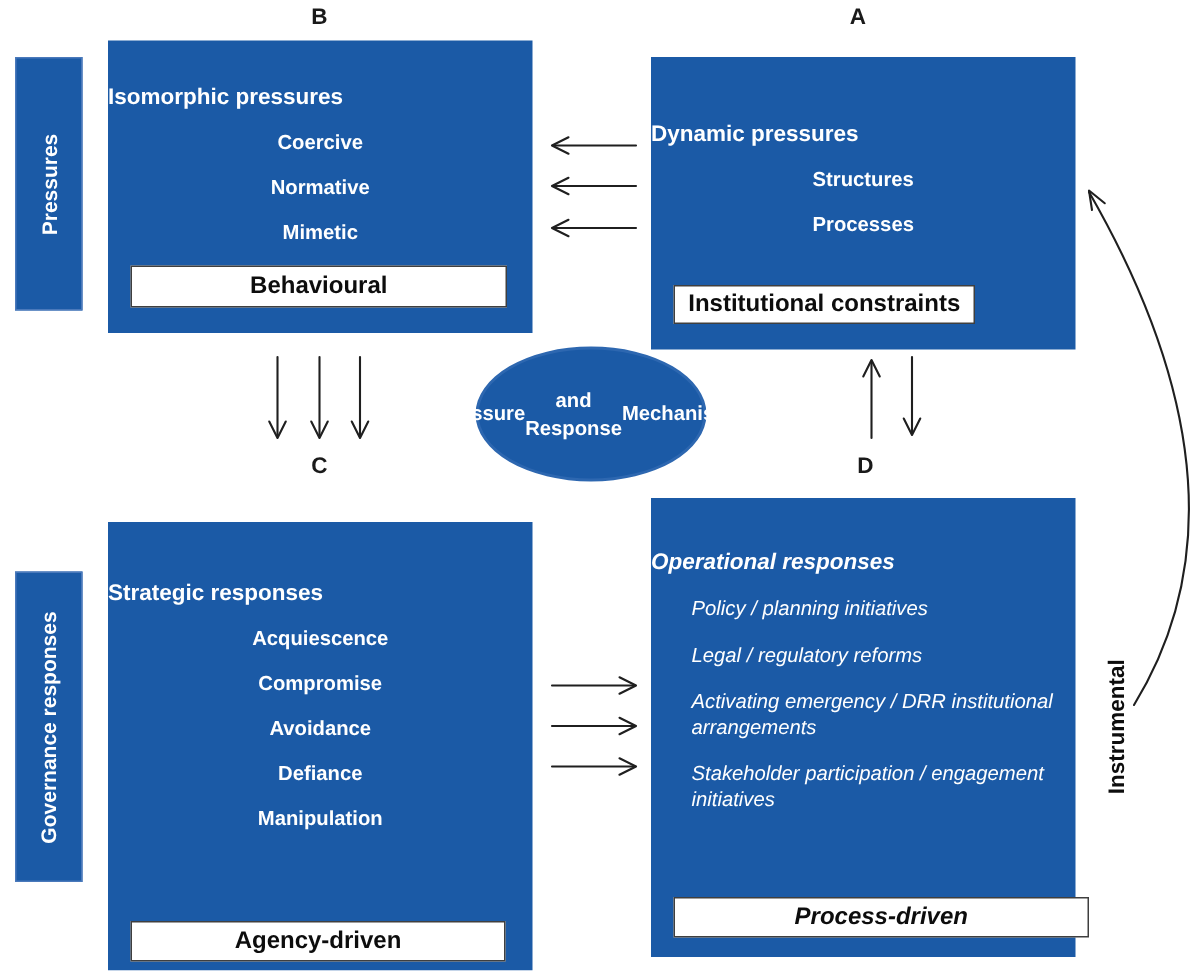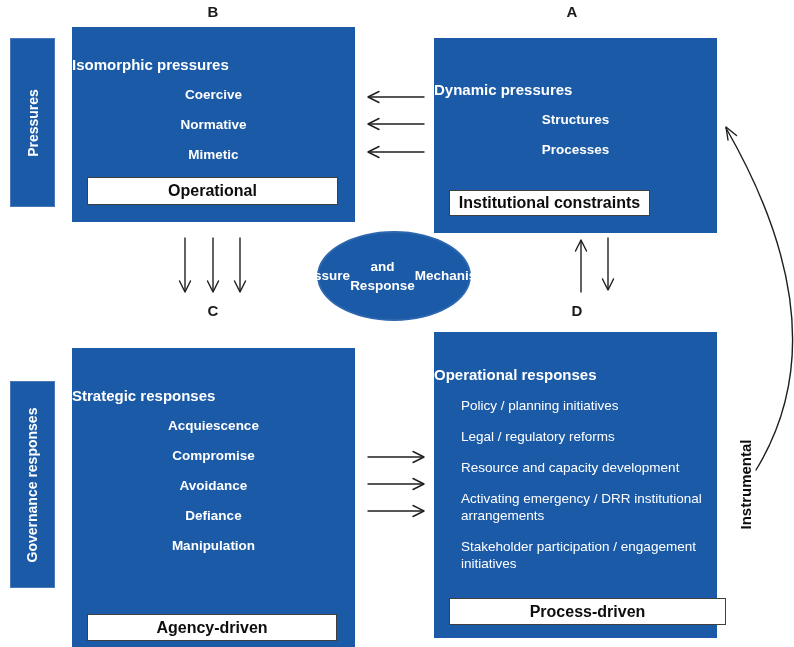--- a/index.html
+++ b/index.html
@@ -93,21 +93,21 @@
   </div>
   <div id="instrumental-wrap">
     <span class="vtext">Instrumental</span>
   </div>
 
   <div id="box-b" class="bigbox" style="left:72px; top:27px; width:283px; height:195px; padding-top:30px;">
     <div class="box-title">Isomorphic pressures</div>
     <div class="box-item">Coercive</div>
     <div class="box-item">Normative</div>
     <div class="box-item">Mimetic</div>
-    <div class="band" style="left:15px; top:150px; width:251px; height:28px;">Operational</div>
+    <div class="band" style="left:15px; top:150px; width:251px; height:28px;">Behavioural</div>
   </div>
 
   <div id="box-a" class="bigbox" style="left:434px; top:38px; width:283px; height:195px; padding-top:44px;">
     <div class="box-title">Dynamic pressures</div>
     <div class="box-item">Structures</div>
     <div class="box-item">Processes</div>
     <div class="band" style="left:15px; top:152px; width:201px; height:26px;">Institutional constraints</div>
   </div>
 
   <div id="ellipse">
@@ -119,25 +119,24 @@
   <div id="box-c" class="bigbox" style="left:72px; top:348px; width:283px; height:306px; padding-top:40px;">
     <div class="box-title">Strategic responses</div>
     <div class="box-item">Acquiescence</div>
     <div class="box-item">Compromise</div>
     <div class="box-item">Avoidance</div>
     <div class="box-item">Defiance</div>
     <div class="box-item">Manipulation</div>
     <div class="band" style="left:15px; top:266px; width:250px; height:27px;">Agency-driven</div>
   </div>
 
-  <div id="box-d" class="bigbox" style="left:434px; top:332px; width:283px; height:306px; padding-top:35px;">
+  <div id="box-d" class="bigbox" style="left:434px; top:332px; width:283px; height:306px; padding-top:35px;font-style:italic;">
     <div class="box-title">Operational responses</div>
     <div class="box-item">Policy / planning initiatives</div>
     <div class="box-item">Legal / regulatory reforms</div>
-    <div class="box-item">Resource and capacity development</div>
     <div class="box-item">Activating emergency / DRR institutional arrangements</div>
     <div class="box-item">Stakeholder participation / engagement initiatives</div>
     <div class="band" style="left:15px; top:266px; width:277px; height:27px;">Process-driven</div>
   </div>
 
   <svg id="arrows-layer" width="794" height="647" viewBox="0 0 794 647">
     <g stroke="#1f1f1f" stroke-width="1.4" fill="none" stroke-linecap="round" stroke-linejoin="round">
       <g>
         <path d="M424,97 H369"></path>
           <path d="M379,91.5 L368,97 L379,102.5"></path>

